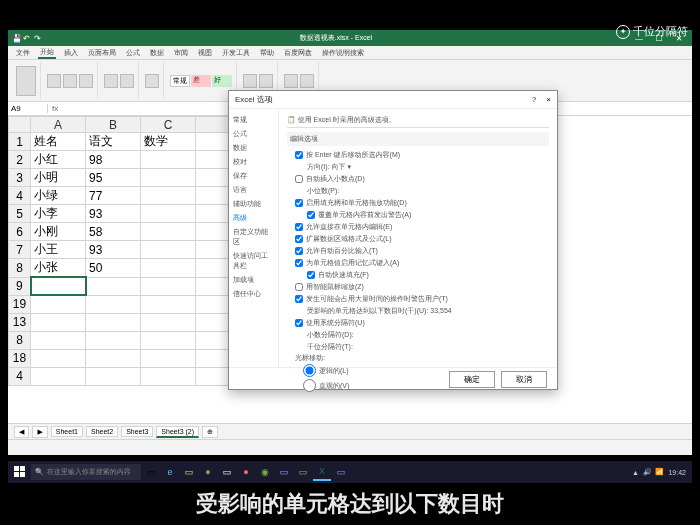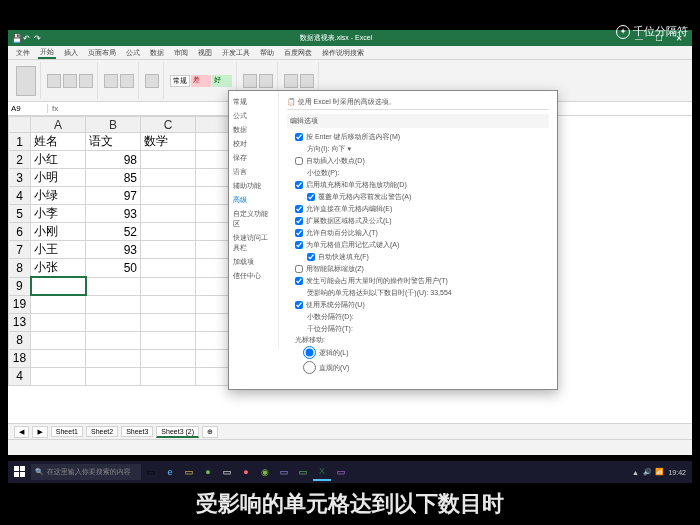--- a/index.html
+++ b/index.html
@@ -49,21 +49,21 @@
 .dlg-footer button{font-size:8px;padding:2px 14px;background:#fff;border:1px solid #999}
 .taskbar{position:absolute;bottom:42px;left:8px;width:684px;height:22px;background:#1a1a2e;display:flex;align-items:center;gap:1px;padding:0 2px}
 .taskbar .start{width:20px;height:18px;display:flex;align-items:center;justify-content:center}
 .taskbar .start svg{width:12px;height:12px}
 .taskbar .search{flex:0 0 110px;height:16px;background:#2a2a3e;color:#888;font-size:7px;display:flex;align-items:center;padding:0 4px;gap:3px}
 .taskbar .tbicon{width:18px;height:18px;display:flex;align-items:center;justify-content:center;font-size:9px}
 .taskbar .tray{margin-left:auto;display:flex;gap:4px;color:#ccc;font-size:7px;align-items:center;padding-right:4px}
 .watermark{position:absolute;top:24px;right:12px;color:#fff;font-size:11px;display:flex;align-items:center;gap:3px}
 .watermark .logo{width:14px;height:14px;border:1.5px solid #fff;border-radius:50%;display:flex;align-items:center;justify-content:center;font-size:8px}
 .subtitle{position:absolute;bottom:6px;left:0;right:0;text-align:center;color:#e8e8e8;font-size:22px;font-weight:bold;text-shadow:1px 1px 2px #000,-1px -1px 2px #000}
-.num{text-align:right}
+.num{}
 </style>
 </head>
 <body>
 
 <div class="screen">
   <div class="titlebar">
     <div class="qat">
       <span>💾</span>
       <span>↶</span>
       <span>↷</span>
@@ -155,48 +155,48 @@
           <td>小红</td>
           <td class="num">98</td>
           <td></td>
           <td></td>
           <td></td>
           <td></td>
         </tr>
     <tr>
           <td class="rh">3</td>
           <td>小明</td>
-          <td class="num">85</td>
+          <td class="num">95</td>
           <td></td>
           <td></td>
           <td></td>
           <td></td>
         </tr>
     <tr>
           <td class="rh">4</td>
           <td>小绿</td>
-          <td class="num">97</td>
+          <td class="num">77</td>
           <td></td>
           <td></td>
           <td></td>
           <td></td>
         </tr>
     <tr>
           <td class="rh">5</td>
           <td>小李</td>
           <td class="num">93</td>
           <td></td>
           <td></td>
           <td></td>
           <td></td>
         </tr>
     <tr>
           <td class="rh">6</td>
           <td>小刚</td>
-          <td class="num">52</td>
+          <td class="num">58</td>
           <td></td>
           <td></td>
           <td></td>
           <td></td>
         </tr>
     <tr>
           <td class="rh">7</td>
           <td>小王</td>
           <td class="num">93</td>
           <td></td>
@@ -275,20 +275,27 @@
     <span>▶</span>
     <span>Sheet1</span>
     <span>Sheet2</span>
     <span>Sheet3</span>
     <span style="background:#fff;border-bottom:2px solid #217346">Sheet3 (2)</span>
     <span>⊕</span>
   </div>
   <div class="statusbar"></div>
 
   <div class="dialog">
+    <div class="dlg-title">
+      <span>Excel 选项</span>
+      <span>
+        <span style="margin-right:8px">?</span>
+        <span>×</span>
+      </span>
+    </div>
     <div class="dlg-body">
       <div class="dlg-nav">
         <div>常规</div>
         <div>公式</div>
         <div>数据</div>
         <div>校对</div>
         <div>保存</div>
         <div>语言</div>
         <div>辅助功能</div>
         <div class="active">高级</div>
@@ -369,20 +376,24 @@
               <input type="radio" checked="" style="">
               <span>逻辑的(L)</span>
             </label>
           <label style="padding-left:16px">
               <input type="radio" style="">
               <span>直观的(V)</span>
             </label>
         </div>
       </div>
     </div>
+    <div class="dlg-footer">
+      <button>确定</button>
+      <button>取消</button>
+    </div>
   </div>
 </div>
 
 <div class="taskbar">
   <div class="start">
       <svg viewBox="0 0 12 12">
         <rect x="0" y="0" width="5" height="5" fill="#fff"></rect>
         <rect x="6" y="0" width="5" height="5" fill="#fff"></rect>
         <rect x="0" y="6" width="5" height="5" fill="#fff"></rect>
         <rect x="6" y="6" width="5" height="5" fill="#fff"></rect>

